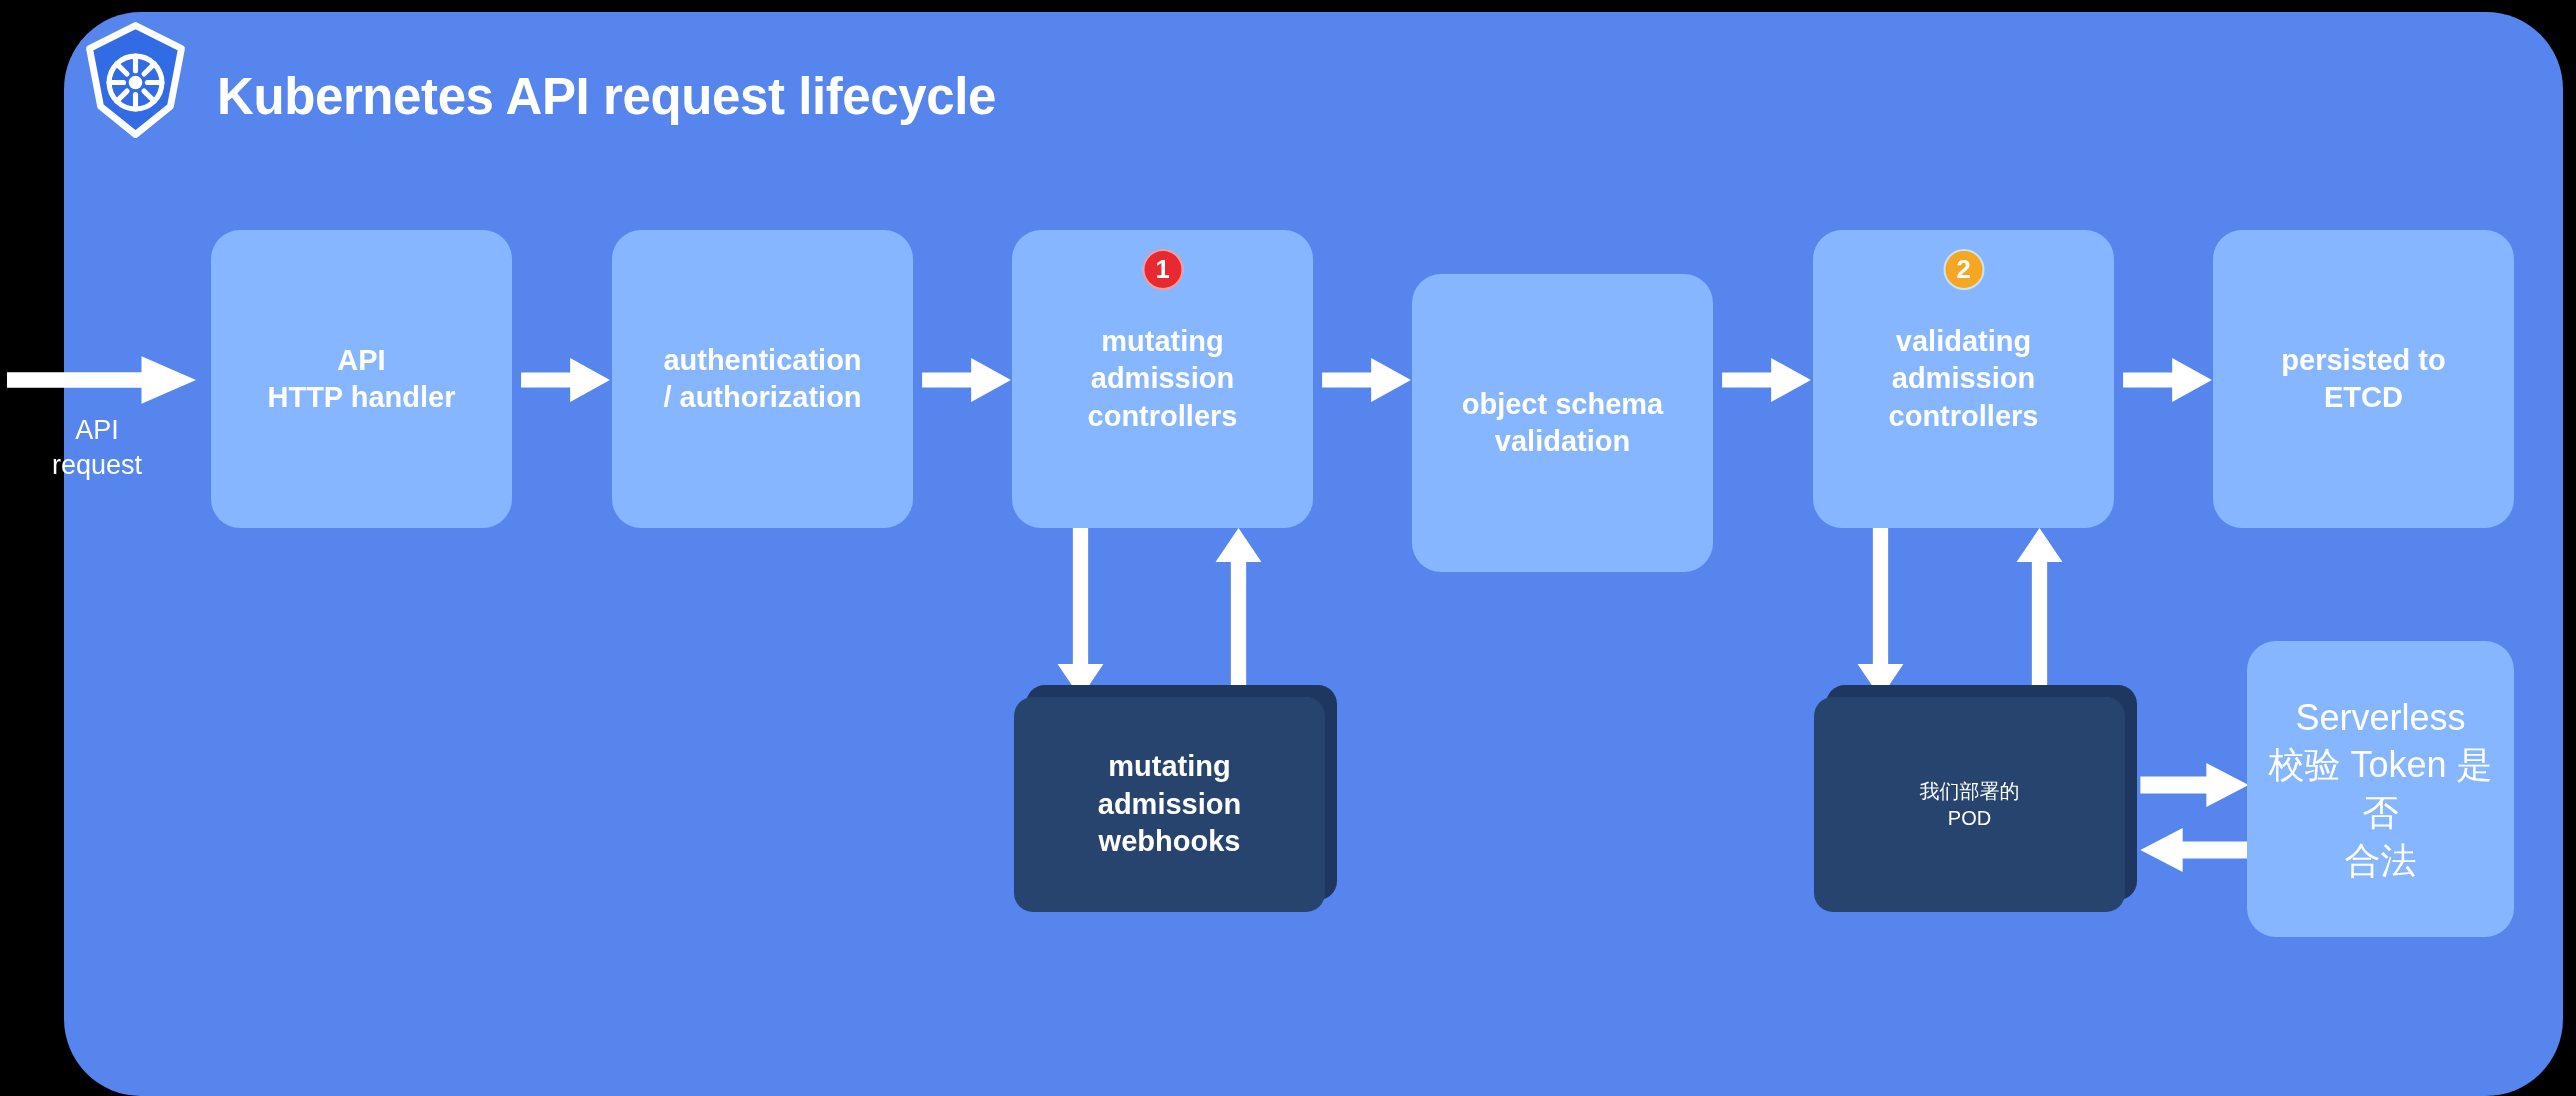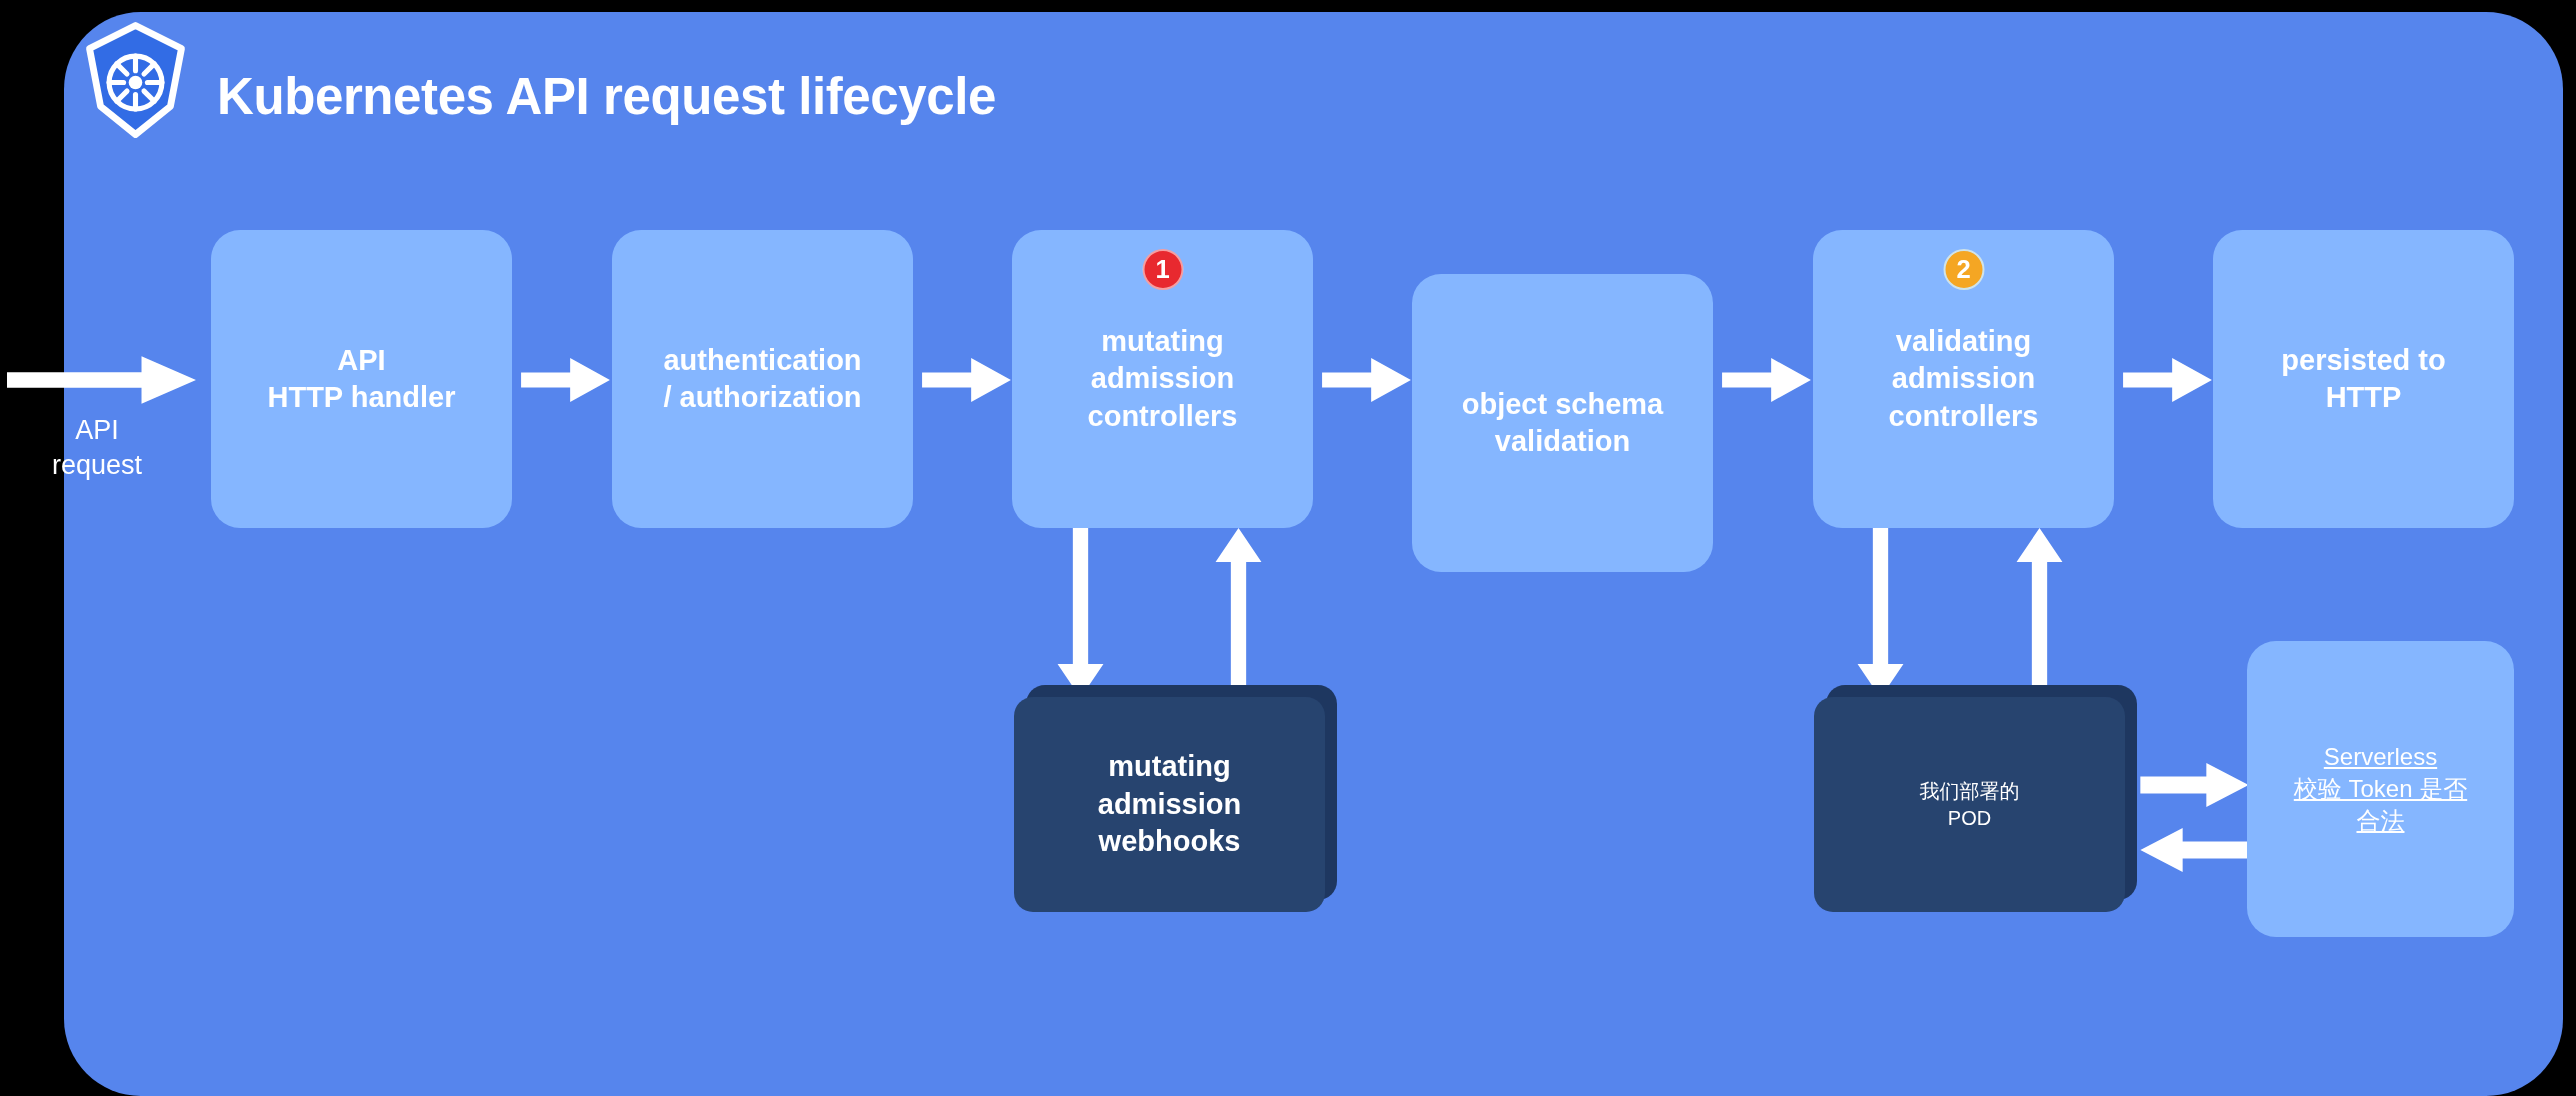--- a/index.html
+++ b/index.html
@@ -25,21 +25,21 @@
   
   .lightbox{
     position:absolute;background:#85b6ff;border-radius:29px;
     display:flex;flex-direction:column;align-items:center;justify-content:center;
     box-sizing:border-box;padding:8.5px 12px;
   }
   .lightbox .label{
     color:#ffffff;font-weight:bold;font-size:29px;line-height:1.28;
     text-align:center;white-space:pre-line;
   }
-  .lightbox.serverless .label{font-weight:normal;font-size:24px;line-height:1.32;text-decoration:underline;}
+  .lightbox.serverless .label{font-weight:normal;font-size:36px;line-height:1.32;}
 
   
   .badge{
     position:absolute;top:19px;left:50%;transform:translateX(-50%);
     width:41px;height:41px;border-radius:50%;
     display:flex;align-items:center;justify-content:center;
     color:#ffffff;font-size:25.6px;font-weight:bold;line-height:1;
     border:2.6px solid rgba(255,255,255,0.55);box-sizing:border-box;
   }
   .badge.red{background:#e8292f;}
@@ -163,21 +163,21 @@
   </div>
 
   <div class="arrow" style="left:2123px;top:358px;">
     <svg width="89" height="44" viewBox="0 0 105 52">
       <path d="M0 17 h58 v-17 l47 26 -47 26 v-17 H0 Z" fill="#ffffff"></path>
     </svg>
   </div>
 
   <div class="lightbox" style="left:2213px;top:230px;width:301px;height:298px;">
     <div class="label">persisted to
-HTTP</div>
+ETCD</div>
   </div>
 
   <div class="arrow" style="left:1055px;top:528px;">
     <svg width="51" height="170" viewBox="0 0 60 200">
       <path d="M21 0 h18 v160 h18 l-27 40 -27 -40 h18 Z" fill="#ffffff"></path>
     </svg>
   </div>
   <div class="arrow" style="left:1213px;top:528px;">
     <svg width="51" height="170" viewBox="0 0 60 200">
       <path d="M30 0 l27 40 h-18 v160 h-18 V40 h-18 Z" fill="#ffffff"></path>

